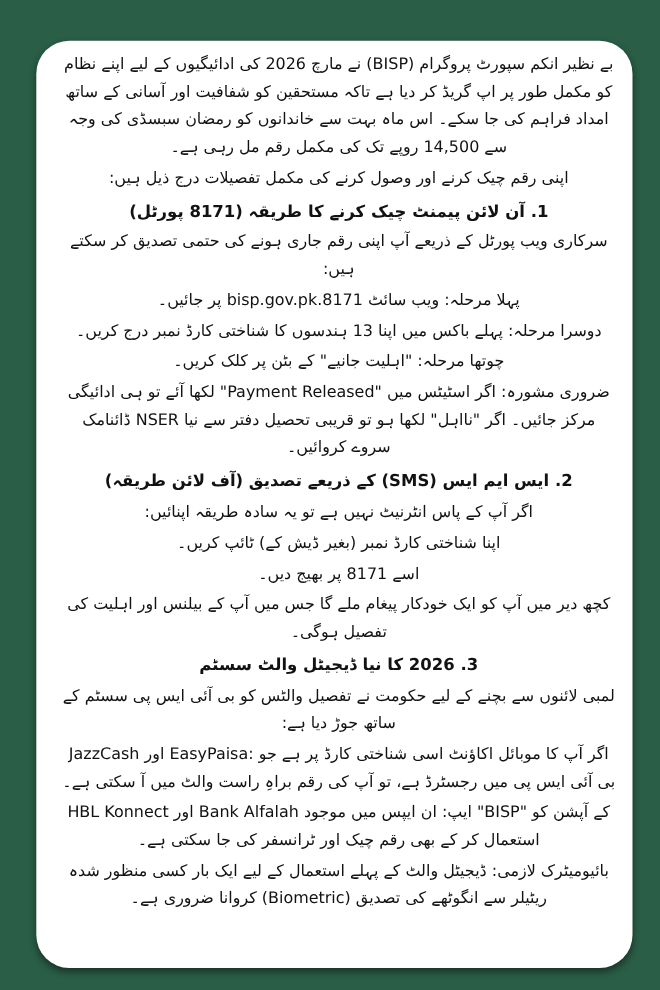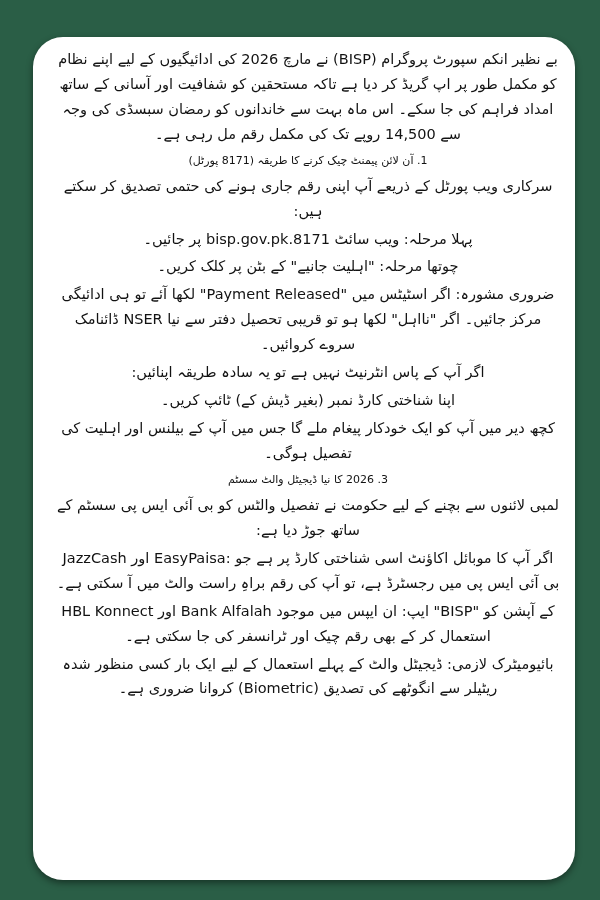--- a/index.html
+++ b/index.html
@@ -37,44 +37,48 @@
     margin: 0 0 3px 0;
     color: #121212;
     text-align: center;
     font-size: 14.5px;
     line-height: 1.72;
     font-weight: normal;
     direction: rtl;
     unicode-bidi: plaintext;
   }
   .doc-card h2 {
-    font-weight: normal;
+    font-weight: bold;
     margin-top: 5px;
-    font-size: 11px;
+    font-size: 15px;
   }
   .advice, .note {
     margin-top: 2px;
   }
 </style>
 </head>
 <body>
 
 <div class="page-frame">
   <div class="doc-card">
 
     <p>بے نظیر انکم سپورٹ پروگرام (BISP) نے مارچ 2026 کی ادائیگیوں کے لیے اپنے نظام کو مکمل طور پر اپ گریڈ کر دیا ہے تاکہ مستحقین کو شفافیت اور آسانی کے ساتھ امداد فراہم کی جا سکے۔ اس ماہ بہت سے خاندانوں کو رمضان سبسڈی کی وجہ سے 14,500 روپے تک کی مکمل رقم مل رہی ہے۔</p>
+    <p>اپنی رقم چیک کرنے اور وصول کرنے کی مکمل تفصیلات درج ذیل ہیں:</p>
 
     <h2>1. آن لائن پیمنٹ چیک کرنے کا طریقہ (8171 پورٹل)</h2>
     <p>سرکاری ویب پورٹل کے ذریعے آپ اپنی رقم جاری ہونے کی حتمی تصدیق کر سکتے ہیں:</p>
     <p>پہلا مرحلہ: ویب سائٹ 8171.bisp.gov.pk پر جائیں۔</p>
+    <p>دوسرا مرحلہ: پہلے باکس میں اپنا 13 ہندسوں کا شناختی کارڈ نمبر درج کریں۔</p>
     <p>چوتھا مرحلہ: "اہلیت جانیے" کے بٹن پر کلک کریں۔</p>
     <p class="advice">ضروری مشورہ: اگر اسٹیٹس میں "Payment Released" لکھا آئے تو ہی ادائیگی مرکز جائیں۔ اگر "نااہل" لکھا ہو تو قریبی تحصیل دفتر سے نیا NSER ڈائنامک سروے کروائیں۔</p>
 
+    <h2>2. ایس ایم ایس (SMS) کے ذریعے تصدیق (آف لائن طریقہ)</h2>
     <p>اگر آپ کے پاس انٹرنیٹ نہیں ہے تو یہ سادہ طریقہ اپنائیں:</p>
     <p>اپنا شناختی کارڈ نمبر (بغیر ڈیش کے) ٹائپ کریں۔</p>
+    <p>اسے 8171 پر بھیج دیں۔</p>
     <p class="note">کچھ دیر میں آپ کو ایک خودکار پیغام ملے گا جس میں آپ کے بیلنس اور اہلیت کی تفصیل ہوگی۔</p>
 
     <h2>3. 2026 کا نیا ڈیجیٹل والٹ سسٹم</h2>
     <p>لمبی لائنوں سے بچنے کے لیے حکومت نے تفصیل والٹس کو بی آئی ایس پی سسٹم کے ساتھ جوڑ دیا ہے:</p>
     <p>JazzCash اور EasyPaisa: اگر آپ کا موبائل اکاؤنٹ اسی شناختی کارڈ پر ہے جو بی آئی ایس پی میں رجسٹرڈ ہے، تو آپ کی رقم براہِ راست والٹ میں آ سکتی ہے۔</p>
     <p>HBL Konnect اور Bank Alfalah ایپ: ان ایپس میں موجود "BISP" کے آپشن کو استعمال کر کے بھی رقم چیک اور ٹرانسفر کی جا سکتی ہے۔</p>
     <p>بائیومیٹرک لازمی: ڈیجیٹل والٹ کے پہلے استعمال کے لیے ایک بار کسی منظور شدہ ریٹیلر سے انگوٹھے کی تصدیق (Biometric) کروانا ضروری ہے۔</p>
 
   </div>
 </div>

